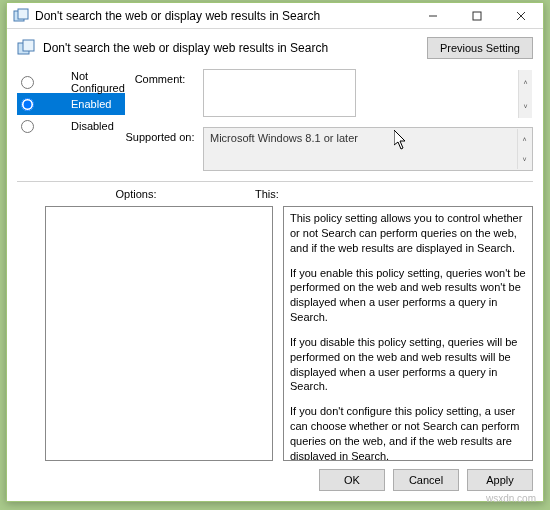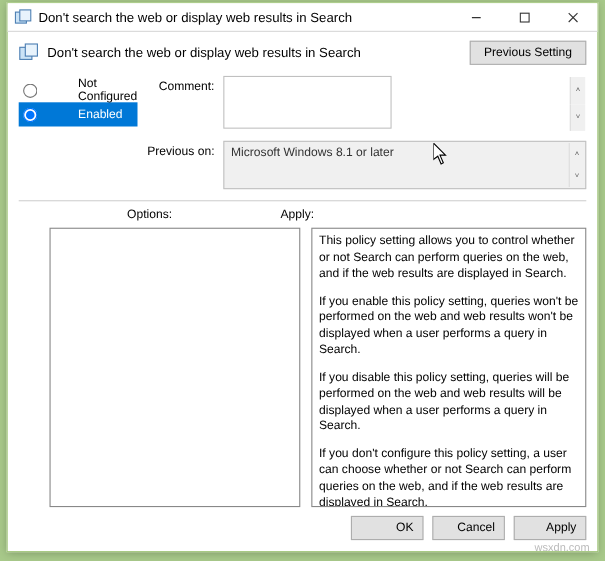--- a/index.html
+++ b/index.html
@@ -107,21 +107,21 @@
     display: flex;
     flex-direction: column;
     gap: 8px;
   }
   .field-row {
     display: flex;
     align-items: flex-start;
   }
   .field-label {
     width: 78px;
-    text-align: right;
+    text-align: center;
     padding-right: 8px;
     padding-top: 4px;
     font-size: 11px;
   }
   .comment-box {
     flex: 1;
     border: 1px solid #c0c0c0;
     background: #fff;
     height: 48px;
     position: relative;
@@ -195,21 +195,21 @@
   }
   .options-pane { width: 228px; }
   .help-pane { flex: 1; }
   .help-pane p { margin: 0 0 10px 0; }
   .footer {
     display: flex;
     justify-content: flex-end;
     gap: 8px;
     padding: 8px 10px 10px 10px;
   }
-  .footer .btn { min-width: 66px; padding: 4px 8px; text-align: right; }
+  .footer .btn { min-width: 66px; padding: 4px 8px; }
 </style>
 </head>
 <body>
 
 <div class="window">
 
   <div class="titlebar">
     <span class="app-icon">
       <svg viewBox="0 0 16 16" width="16" height="16">
         <rect x="1" y="3" width="10" height="10" fill="#cbe3f6" stroke="#4a7db2"></rect>
@@ -253,50 +253,54 @@
   <div class="config-area">
     <div class="left-col">
       <div class="radio-row">
         <input type="radio" name="st" style="">
         <label>Not Configured</label>
       </div>
       <div class="radio-row selected">
         <input type="radio" name="st" checked="" style="">
         <label>Enabled</label>
       </div>
+      <div class="radio-row">
+        <input type="radio" name="st" style="">
+        <label>Disabled</label>
+      </div>
     </div>
     <div class="right-col">
       <div class="field-row">
         <span class="field-label">Comment:</span>
         <div style="flex:1;position:relative;">
           <textarea class="comment-box" style=""></textarea>
           <div class="spinner">
               <div>˄</div>
               <div>˅</div>
             </div>
         </div>
       </div>
       <div class="field-row">
-        <span class="field-label">Previous on:</span>
+        <span class="field-label">Supported on:</span>
         <div class="supported-box">
           <span>Microsoft Windows 8.1 or later</span>
           <div class="spinner">
               <div>˄</div>
               <div>˅</div>
             </div>
         </div>
       </div>
     </div>
   </div>
 
   <hr class="mid-sep">
 
   <div class="labels-row">
     <span class="opt-lbl">Options:</span>
-    <span class="hlp-lbl">Apply:</span>
+    <span class="hlp-lbl">This:</span>
   </div>
 
   <div class="panes">
     <div class="pane options-pane"></div>
     <div class="pane help-pane">
       <p>This policy setting allows you to control whether or not Search can perform queries on the web, and if the web results are displayed in Search.</p>
       <p>If you enable this policy setting, queries won't be performed on the web and web results won't be displayed when a user performs a query in Search.</p>
       <p>If you disable this policy setting, queries will be performed on the web and web results will be displayed when a user performs a query in Search.</p>
       <p>If you don't configure this policy setting, a user can choose whether or not Search can perform queries on the web, and if the web results are displayed in Search.</p>
     </div>

